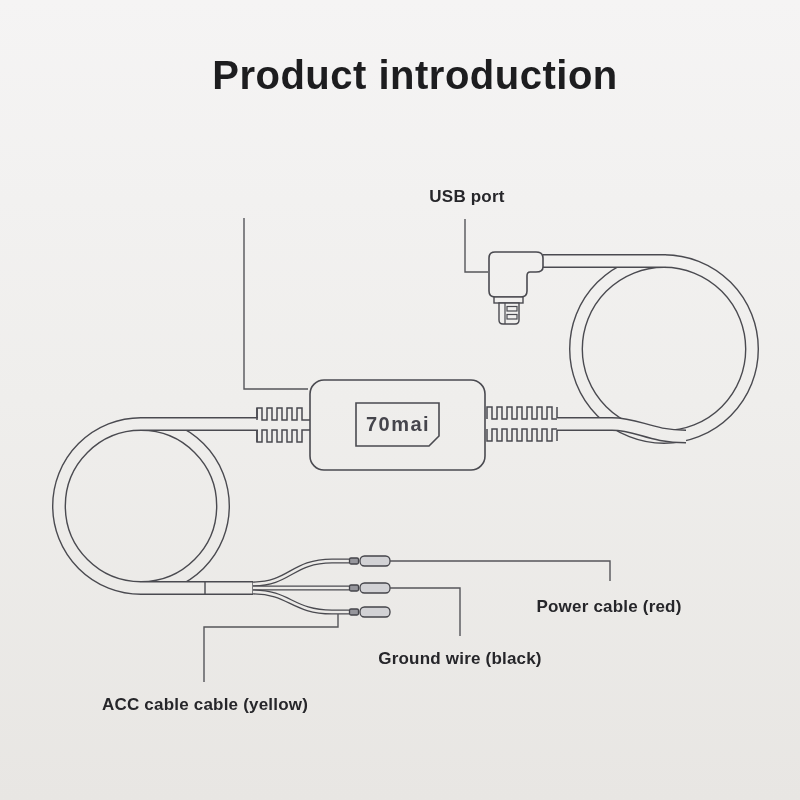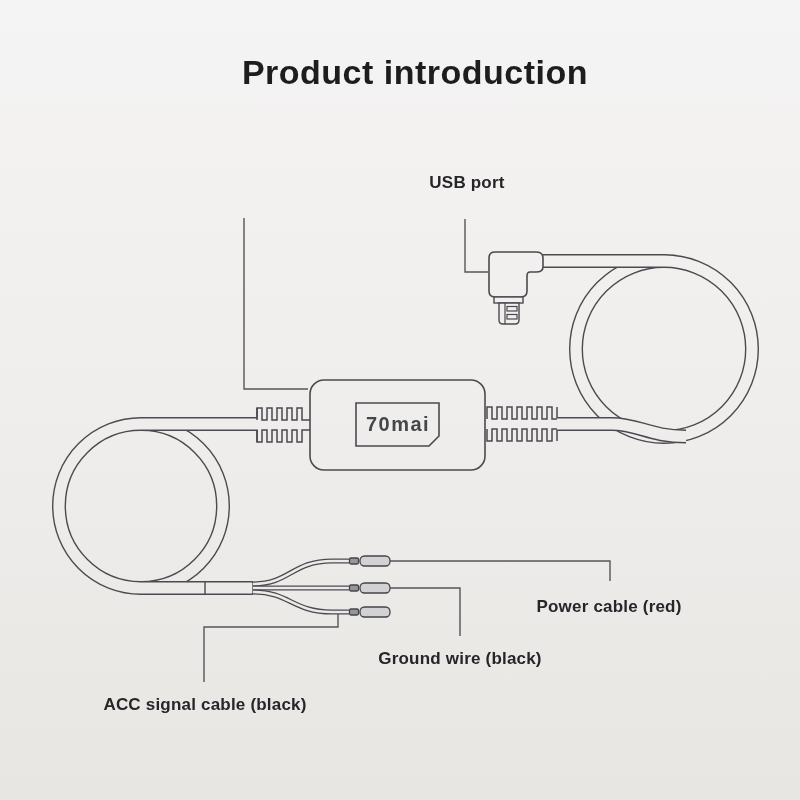--- a/index.html
+++ b/index.html
@@ -9,21 +9,21 @@
     background:linear-gradient(180deg,#f5f4f4 0%,#efeeec 50%,#e8e6e3 100%);
   }
   #art{position:absolute;left:0;top:0;}
   .lbl{
     position:absolute;transform:translateX(-50%);
     color:#26262a;font-size:17px;font-weight:600;letter-spacing:.2px;
     white-space:nowrap;
   }
   .title{
     position:absolute;transform:translateX(-50%);
-    color:#1d1d1f;font-size:34px;font-weight:700;letter-spacing:.5px;
+    color:#1d1d1f;font-size:40px;font-weight:700;letter-spacing:.5px;
     white-space:nowrap;
   }
   .logo{
     position:absolute;transform:translate(-50%,-50%);
     color:#45454c;font-size:20px;font-weight:700;letter-spacing:1.5px;
     white-space:nowrap;
   }
 </style>
 </head>
 <body>
@@ -121,22 +121,22 @@
       <path d="M 499,303 H 519 V 320 Q 519,324 515,324 L 503,324 Q 499,324 499,320 Z" fill="url(#bgg)" stroke="#4a4a50" stroke-width="1.4"></path>
       <path d="M 505,303 V 324" fill="none" stroke="#4a4a50" stroke-width="1.2"></path>
       <rect x="507" y="306.5" width="10" height="4.5" fill="url(#bgg)" stroke="#4a4a50" stroke-width="1.2"></rect>
       <rect x="507" y="314.5" width="10" height="4.5" fill="url(#bgg)" stroke="#4a4a50" stroke-width="1.2"></rect>
     </g>
   </svg>
 
   <div class="title" style="left:415px;top:53px;">Product introduction</div>
 
 
-  <div class="lbl" style="left:467px;top:173px;text-align:center;">USB port</div>
+  <div class="lbl" style="left:467px;top:187px;text-align:center;">USB port</div>
 
   <div class="lbl" style="left:609px;top:597px;">Power cable (red)</div>
 
   <div class="lbl" style="left:460px;top:649px;">Ground wire (black)</div>
 
-  <div class="lbl" style="left:205px;top:695px;">ACC signal cable (black)</div>
+  <div class="lbl" style="left:205px;top:695px;">ACC cable cable (yellow)</div>
 
   <div class="logo" style="left:398px;top:424px;">70mai</div>
 </div>
 
 </body></html>

